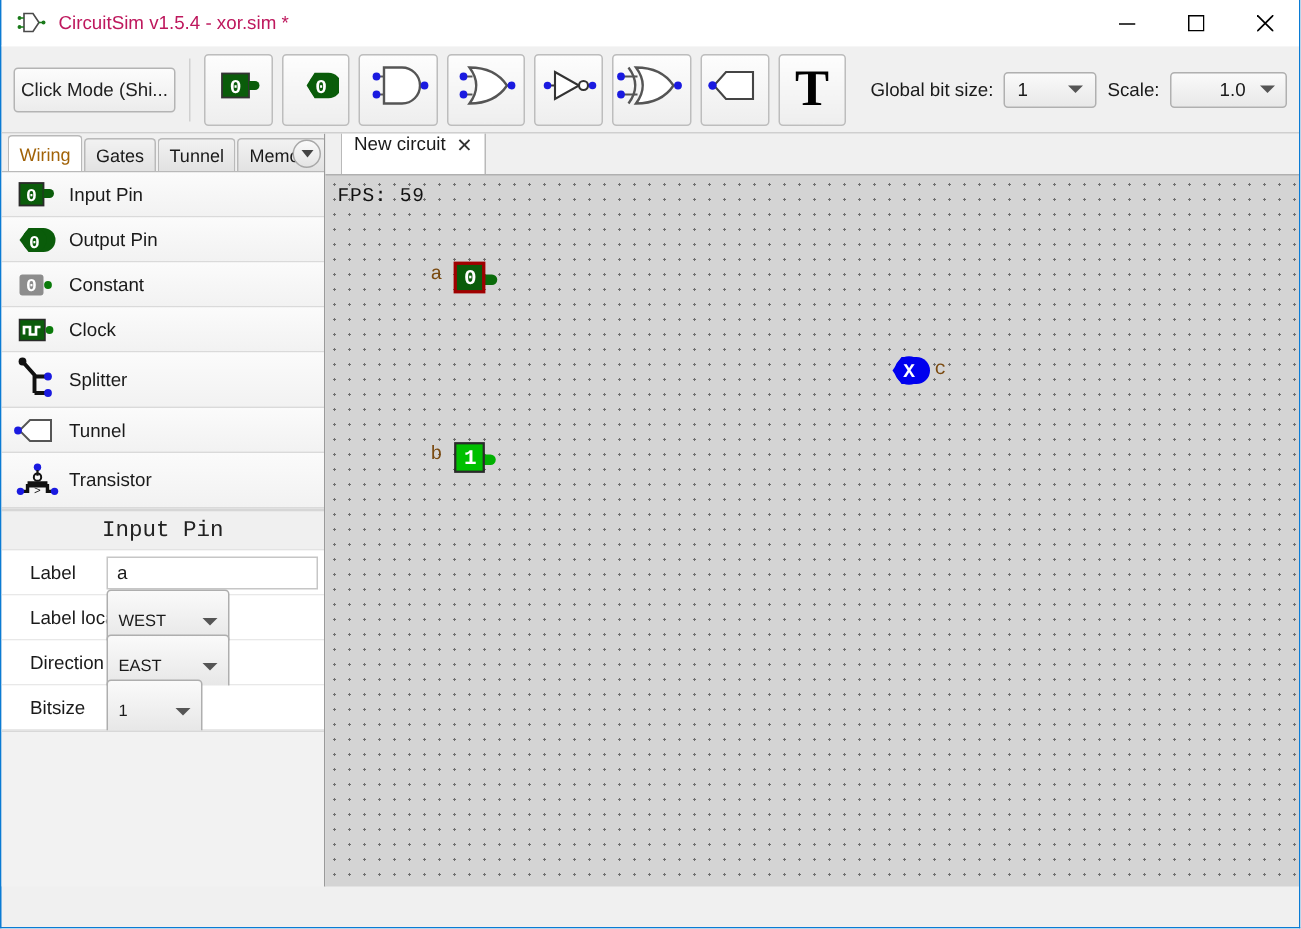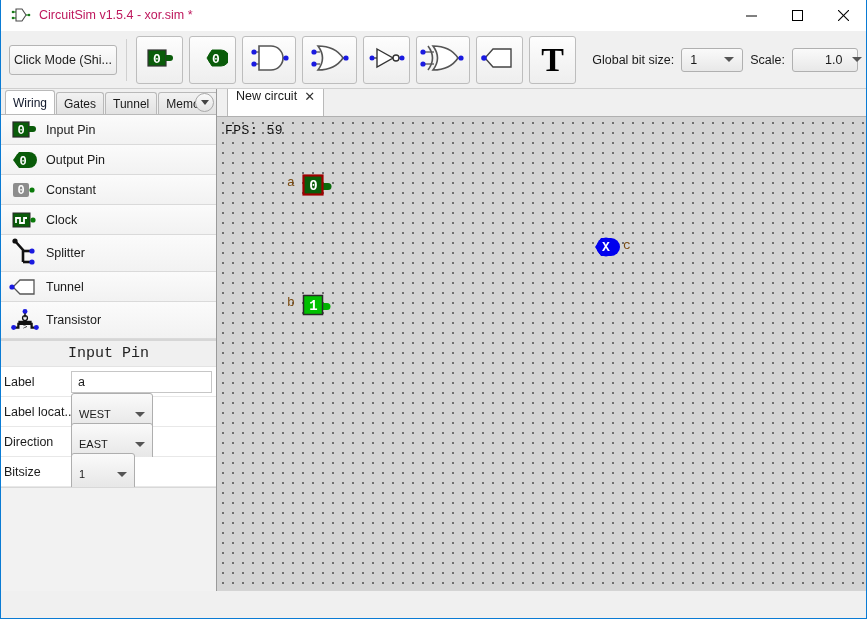--- a/index.html
+++ b/index.html
@@ -124,21 +124,21 @@
   }
   .combo .cval { flex: 1; white-space: nowrap; }
   .combo .carrow {
     width: 0; height: 0;
     border-left: 5px solid transparent;
     border-right: 5px solid transparent;
     border-top: 5px solid #555;
     margin-left: 10px; margin-right: 4px;
   }
   .combo.bit { width: 62px; }
-  .combo.scale { width: 66px; padding-left: 32px; }
+  .combo.scale { width: 78px; padding-left: 32px; }
 
   
   .body {
     display: flex;
     height: calc(619px - 31px - 25px - 59px - 2px);
   }
 
   
   .leftpanel {
     width: 216px;
@@ -165,21 +165,21 @@
     border: 1px solid #b9b9b9;
     border-bottom: none;
     border-radius: 3px 3px 0 0;
     display: flex; align-items: center;
     margin-right: 1px;
     white-space: nowrap;
   }
   .ctab.active {
     background: #ffffff;
     height: 24px;
-    color: #0f172a;
+    color: #a16207;
   }
   .tab-more {
     position: absolute; right: 2px; bottom: 2px;
     width: 19px; height: 19px;
     border-radius: 50%;
     background: linear-gradient(#fafafa,#e4e4e4);
     border: 1px solid #a8a8a8;
     display: flex; align-items: center; justify-content: center;
   }
   .tab-more i {
@@ -228,21 +228,21 @@
   }
   .prop-row {
     height: 30px;
     display: flex; align-items: center;
     background: #ffffff;
     border-bottom: 1px solid #e8e8e8;
   }
   .prop-name {
     width: 70px; flex: 0 0 70px;
     font-size: 12.5px; color: #1a1a1a;
-    padding-left: 3px;
+    padding-left: 19px;
     white-space: nowrap; overflow: hidden;
   }
   .prop-input {
     flex: 1;
     height: 22px;
     margin-right: 4px;
     background: #ffffff;
     border: 1px solid #c6c6c6;
     font-size: 12.5px; color: #1a1a1a;
     display: flex; align-items: center;

